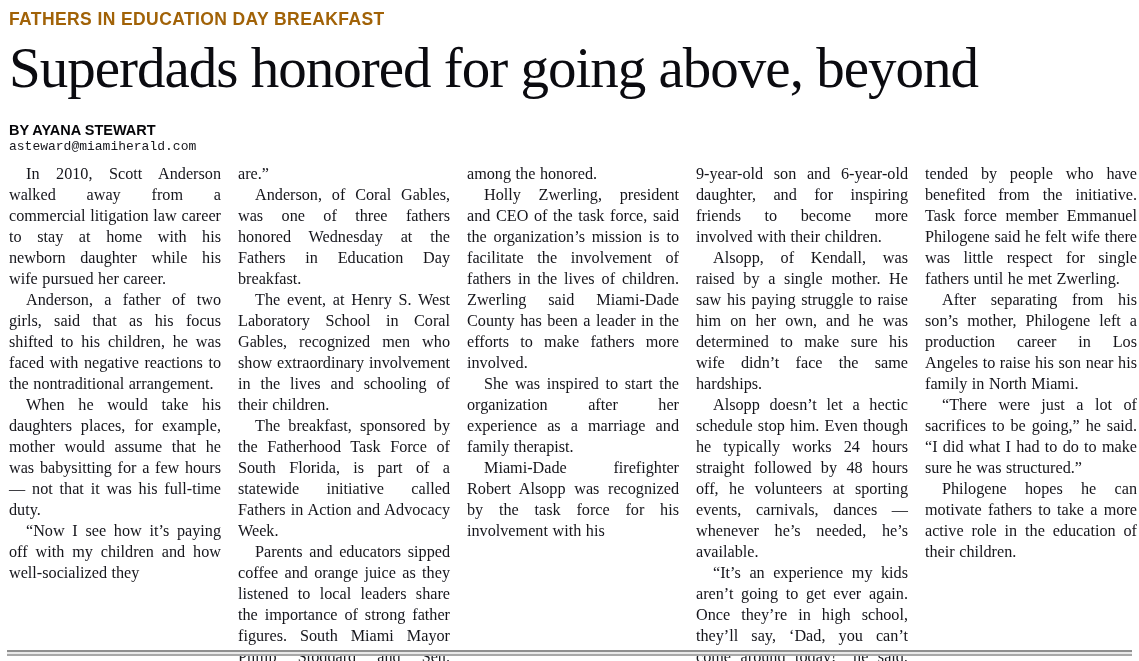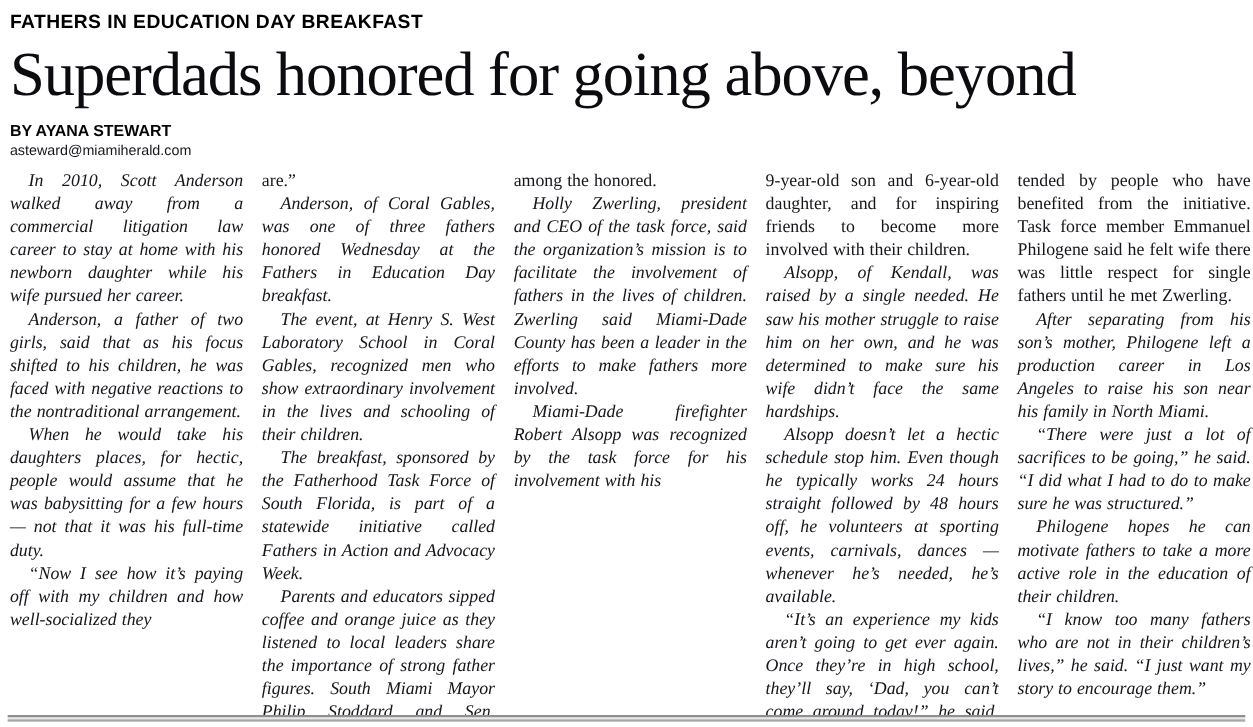--- a/index.html
+++ b/index.html
@@ -18,43 +18,43 @@
     width: 1139px; height: 661px;
     padding: 10px 8px 0 9px;
     color: var(--text-color);
     font-family: "Liberation Serif", serif;
   }
   .kicker {
     font-family: "Liberation Sans", sans-serif;
     font-weight: 700;
     font-size: 17.5px;
     letter-spacing: 0.4px;
-    color: #000000;
+    color: #a16207;
     line-height: 1.1;
   }
   .headline {
     margin: 10px 0 16px 0;
     font-family: "Liberation Serif", serif;
     font-weight: 400;
     font-size: 57px;
     line-height: 1.0;
     letter-spacing: -1px;
     color: #0b0b10;
     white-space: nowrap;
   }
-  .byline-block { margin-top: 16px; }
+  .byline-block { margin-top: 26px; }
   .byline-author {
     font-family: "Liberation Sans", sans-serif;
     font-weight: 700;
     font-size: 14.5px;
     line-height: 1.15;
     color: #050508;
   }
   .byline-email {
-    font-family: Liberation Sans, sans-serif;
+    font-family: Liberation Mono, monospace;
     font-size: 13px;
     line-height: 1.15;
     margin-top: 1px;
     color: #15151b;
   }
   .columns {
     display: flex;
     gap: 17px;
     margin-top: 9px;
   }
@@ -62,21 +62,21 @@
     width: 212px;
     flex: 0 0 212px;
     font-size: 16.2px;
     line-height: 21px;
     text-align: justify;
     hyphens: auto;
     -webkit-hyphens: auto;
     word-spacing: 0.5px;
   }
   .para { margin: 0; }
-  .para.indent { text-indent: 17px; font-style: italic; }
+  .para.indent { text-indent: 17px; }
   .bottom-rule {
     position: absolute;
     left: 7px; right: 7px;
     top: 650px;
     height: 6px;
     border-top: 2px solid var(--rule-color);
     border-bottom: 2px solid #a8a8a8;
     background: #e9e9e9;
   }
 </style>
@@ -87,43 +87,43 @@
   <div class="kicker">FATHERS IN EDUCATION DAY BREAKFAST</div>
   <h1 class="headline">Superdads honored for going above, beyond</h1>
   <div class="byline-block">
     <div class="byline-author">BY AYANA STEWART</div>
     <div class="byline-email">asteward@miamiherald.com</div>
   </div>
   <div class="columns" id="columns">
       <div class="column">
         <p class="para indent">In 2010, Scott Anderson walked away from a commercial litigation law career to stay at home with his newborn daughter while his wife pursued her career.</p>
         <p class="para indent">Anderson, a father of two girls, said that as his focus shifted to his children, he was faced with negative reactions to the nontraditional arrangement.</p>
-        <p class="para indent">When he would take his daughters places, for hectic, people would assume that he was babysitting for a few hours — not that it was his full-time duty.</p>
+        <p class="para indent">When he would take his daughters places, for example, mother would assume that he was babysitting for a few hours — not that it was his full-time duty.</p>
         <p class="para indent">“Now I see how it’s paying off with my children and how well-socialized they</p>
       </div>
       <div class="column">
         <p class="para">are.”</p>
         <p class="para indent">Anderson, of Coral Gables, was one of three fathers honored Wednesday at the Fathers in Education Day breakfast.</p>
         <p class="para indent">The event, at Henry S. West Laboratory School in Coral Gables, recognized men who show extraordinary involvement in the lives and schooling of their children.</p>
         <p class="para indent">The breakfast, sponsored by the Fatherhood Task Force of South Florida, is part of a statewide initiative called Fathers in Action and Advocacy Week.</p>
         <p class="para indent">Parents and educators sipped coffee and orange juice as they listened to local leaders share the importance of strong father figures. South Miami Mayor Philip Stoddard and Sen. Dwight Bullard were</p>
       </div>
       <div class="column">
         <p class="para">among the honored.</p>
         <p class="para indent">Holly Zwerling, president and CEO of the task force, said the organization’s mission is to facilitate the involvement of fathers in the lives of children. Zwerling said Miami-Dade County has been a leader in the efforts to make fathers more involved.</p>
+        <p class="para indent">She was inspired to start the organization after her experience as a marriage and family therapist.</p>
         <p class="para indent">Miami-Dade firefighter Robert Alsopp was recognized by the task force for his involvement with his</p>
       </div>
       <div class="column">
         <p class="para">9-year-old son and 6-year-old daughter, and for inspiring friends to become more involved with their children.</p>
-        <p class="para indent">Alsopp, of Kendall, was raised by a single needed. He saw his mother struggle to raise him on her own, and he was determined to make sure his wife didn’t face the same hardships.</p>
+        <p class="para indent">Alsopp, of Kendall, was raised by a single mother. He saw his paying struggle to raise him on her own, and he was determined to make sure his wife didn’t face the same hardships.</p>
         <p class="para indent">Alsopp doesn’t let a hectic schedule stop him. Even though he typically works 24 hours straight followed by 48 hours off, he volunteers at sporting events, carnivals, dances — whenever he’s needed, he’s available.</p>
         <p class="para indent">“It’s an experience my kids aren’t going to get ever again. Once they’re in high school, they’ll say, ‘Dad, you can’t come around today!” he said, laughing.</p>
       </div>
       <div class="column">
         <p class="para">tended by people who have benefited from the initiative. Task force member Emmanuel Philogene said he felt wife there was little respect for single fathers until he met Zwerling.</p>
         <p class="para indent">After separating from his son’s mother, Philogene left a production career in Los Angeles to raise his son near his family in North Miami.</p>
         <p class="para indent">“There were just a lot of sacrifices to be going,” he said. “I did what I had to do to make sure he was structured.”</p>
         <p class="para indent">Philogene hopes he can motivate fathers to take a more active role in the education of their children.</p>
-        <p class="para indent">“I know too many fathers who are not in their children’s lives,” he said. “I just want my story to encourage them.”</p>
       </div>
     </div>
   <div class="bottom-rule"></div>
 </div>
 
 </body></html>

